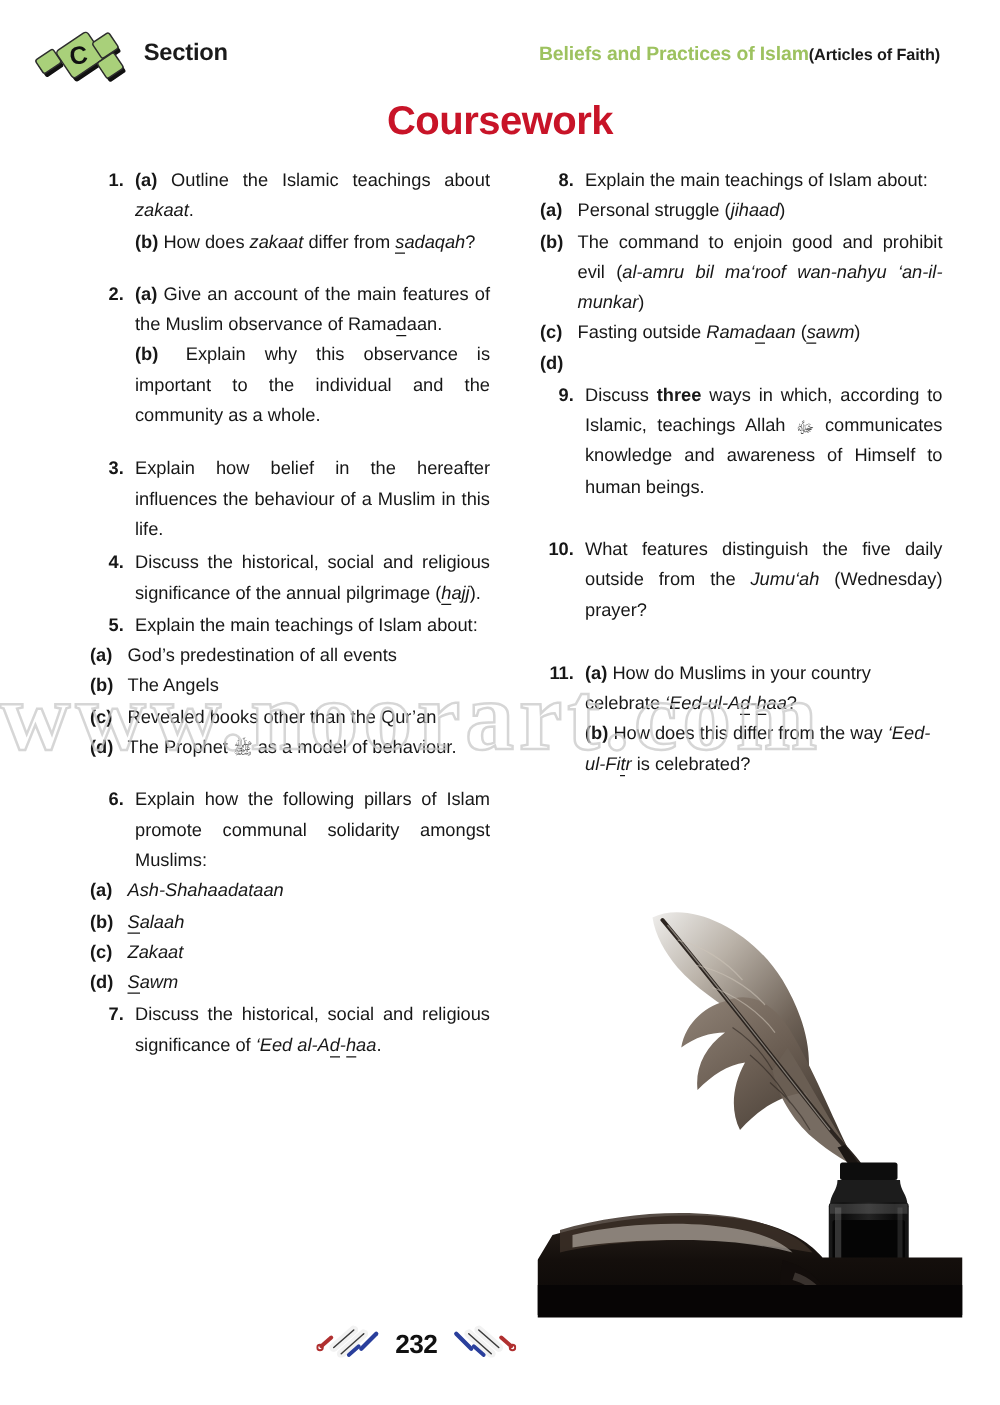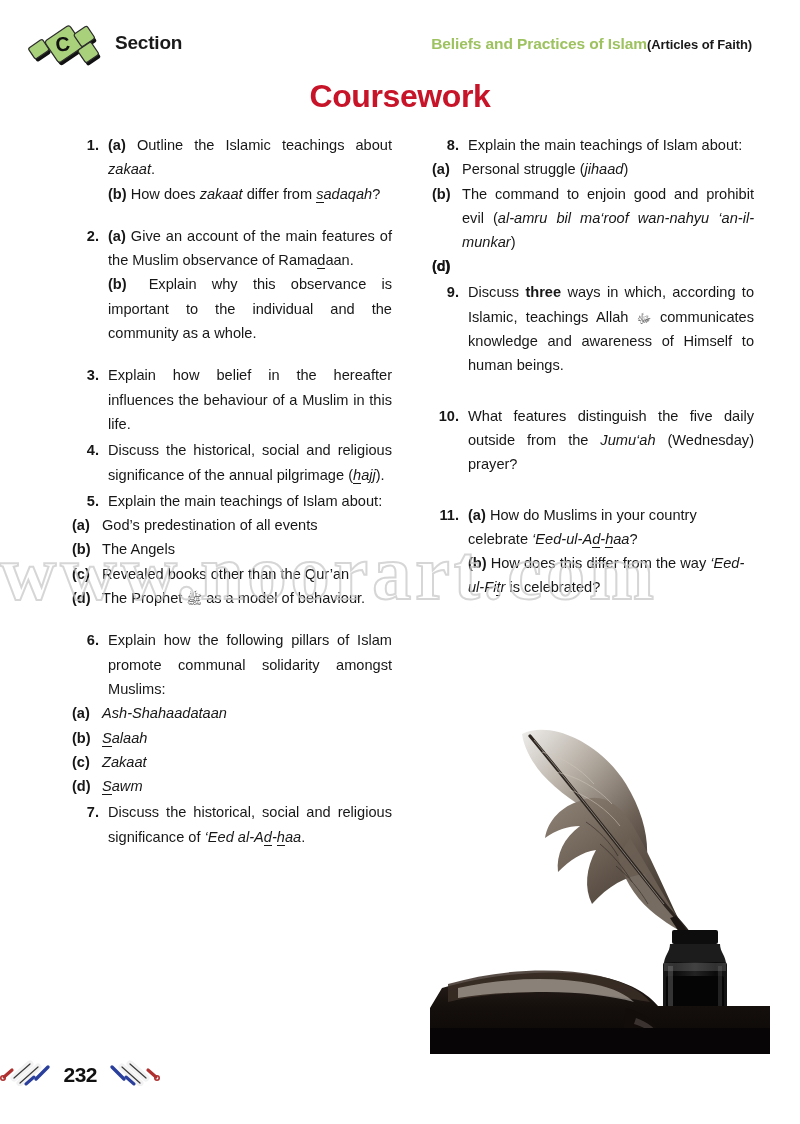--- a/index.html
+++ b/index.html
@@ -169,23 +169,24 @@
     left: 430px;
     top: 726px;
     width: 340px;
     height: 330px;
     pointer-events: none;
   }
 
   
   #footer {
     position: absolute;
-    left: 0;
+    left: 11px;
     top: 1060px;
     width: 644px;
+    text-align: center;
   }
   #footer-inner {
     display: inline-block;
     position: relative;
     height: 34px;
   }
   #page-number {
     display: inline-block;
     vertical-align: middle;
     font-size: 21px;
@@ -323,20 +324,21 @@
     <div class="q lettered nj">
       <span class="let">(a)</span>
       <span><span>Personal struggle (</span><span class="i">jihaad</span><span>)</span></span>
     </div>
     <div class="q lettered">
       <span class="let">(b)</span>
       <span><span>The command to enjoin good and prohibit evil (</span><span class="i">al-amru bil ma‘roof wan-nahyu ‘an-il-munkar</span><span>)</span></span>
     </div>
     <div class="q lettered nj">
       <span class="let">(c)</span>
+      <span><span>Fasting outside </span><span class="i">Rama</span><span class="i ud">d</span><span class="i">aan</span><span> (</span><span class="i ud">s</span><span class="i">awm</span><span>)</span></span>
     </div>
     <div class="q lettered nj">
       <span class="let">(d)</span>
     </div>
 
     <div class="q numbered gap-lg">
       <span class="num">9.</span>
       <span><span>Discuss </span><span class="b">three</span><span> ways in which, according to Islamic, teachings Allah </span><span class="arabic-glyph">ﷻ</span><span> communicates knowledge and awareness of Himself to human beings.</span></span>
     </div>
 

